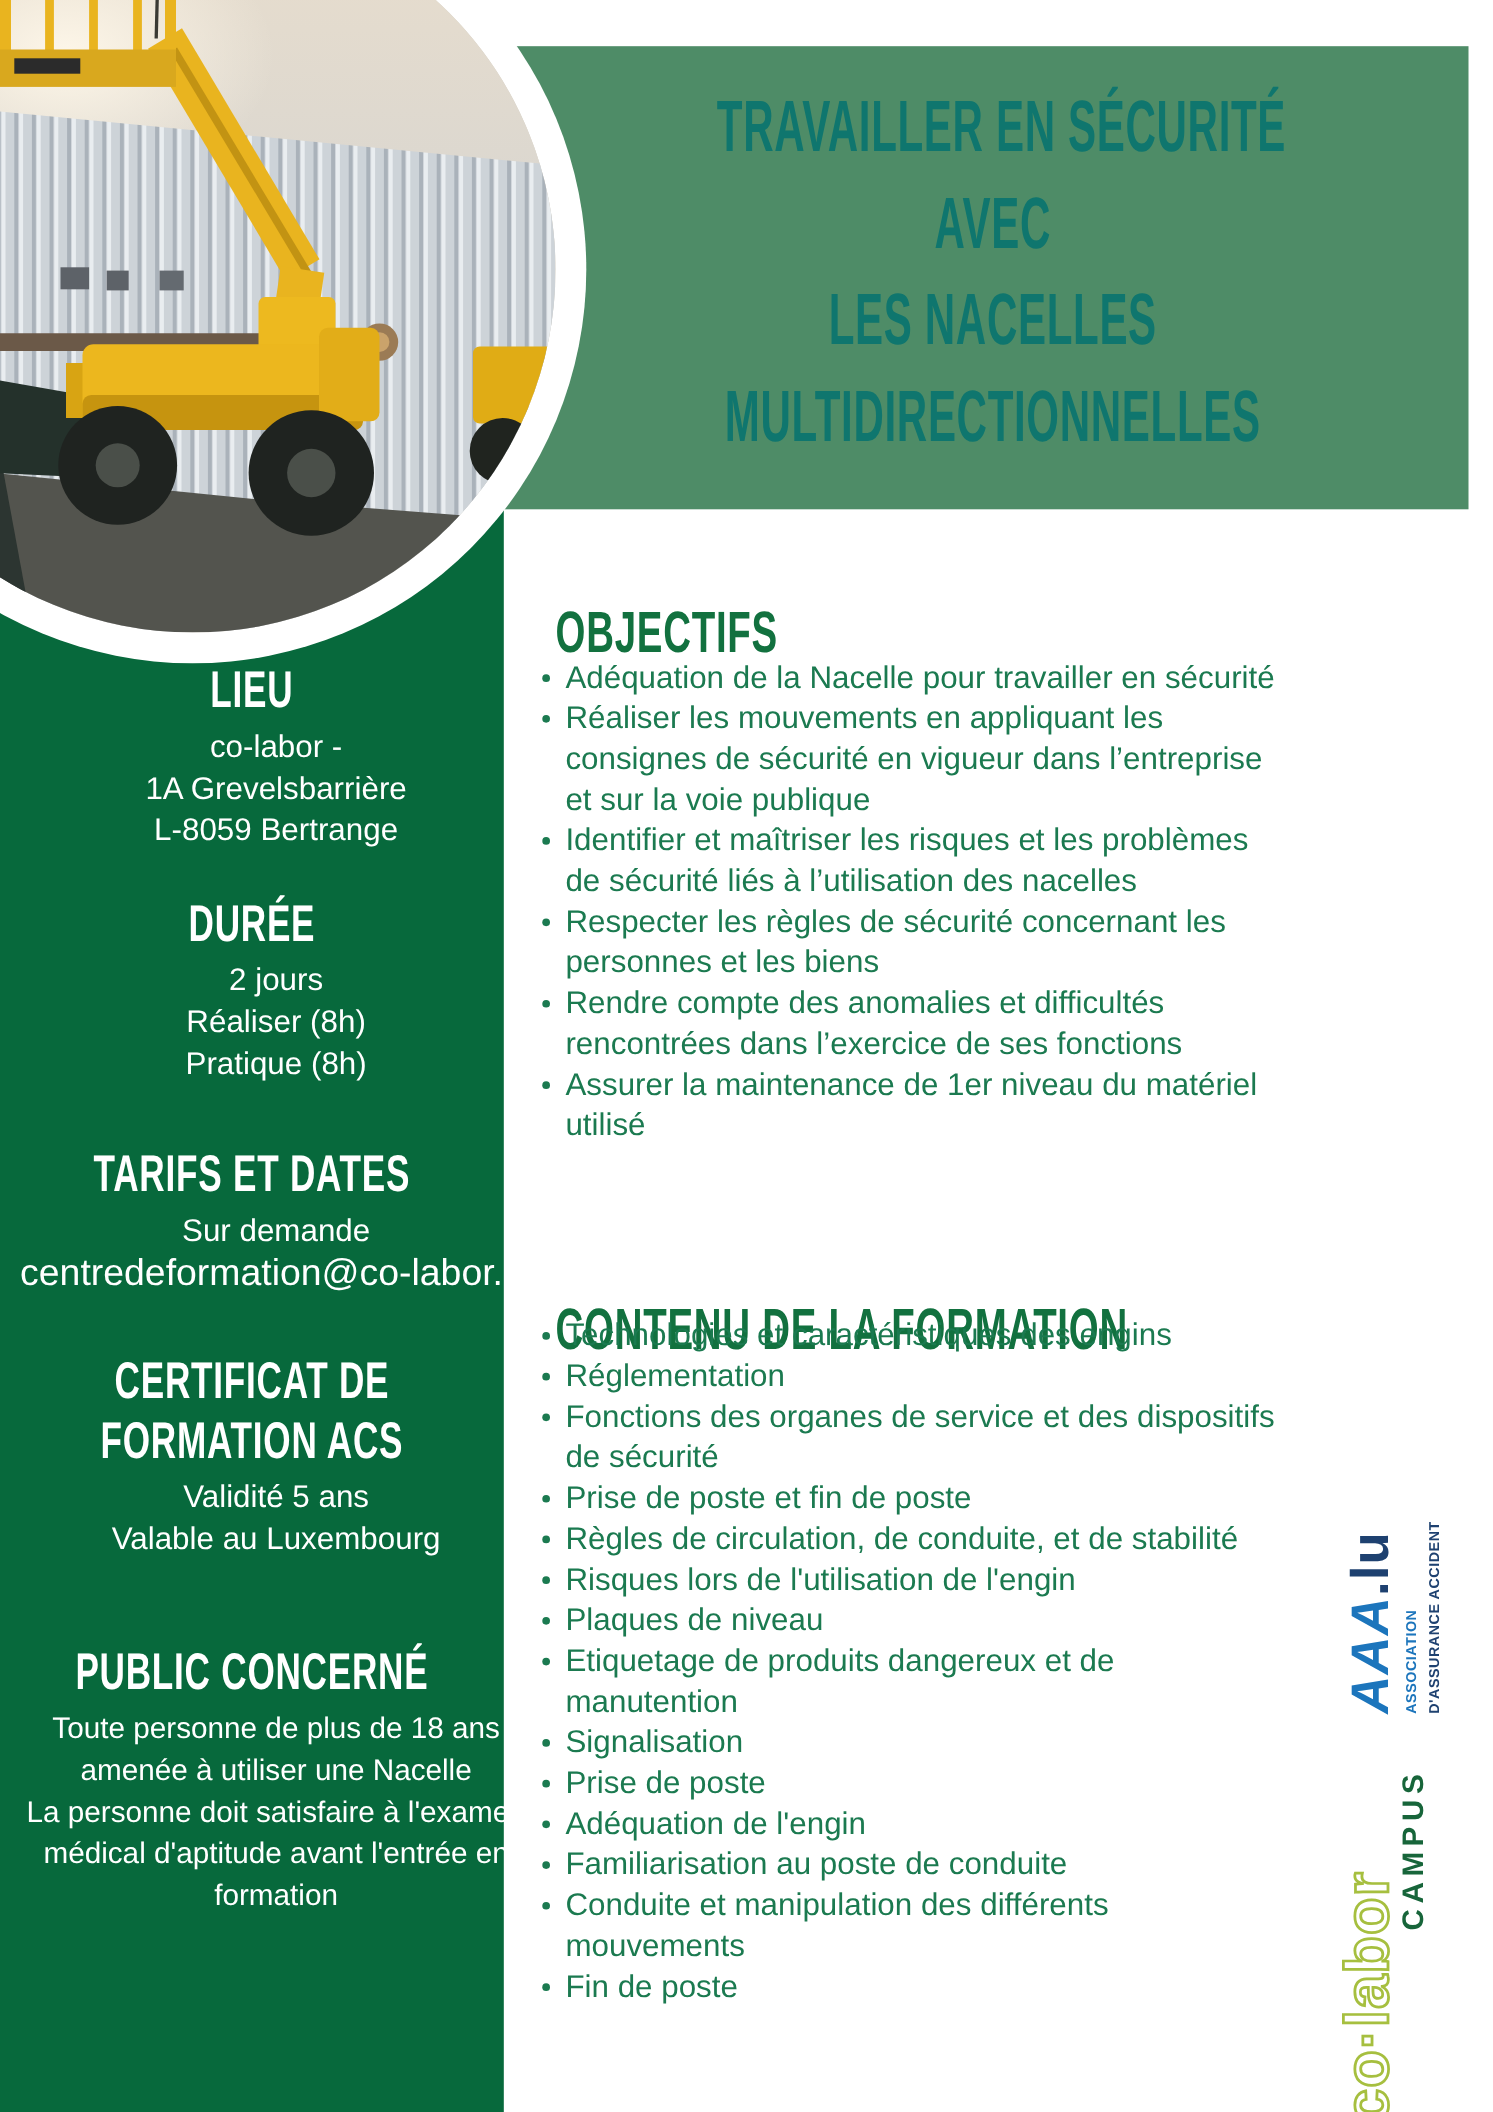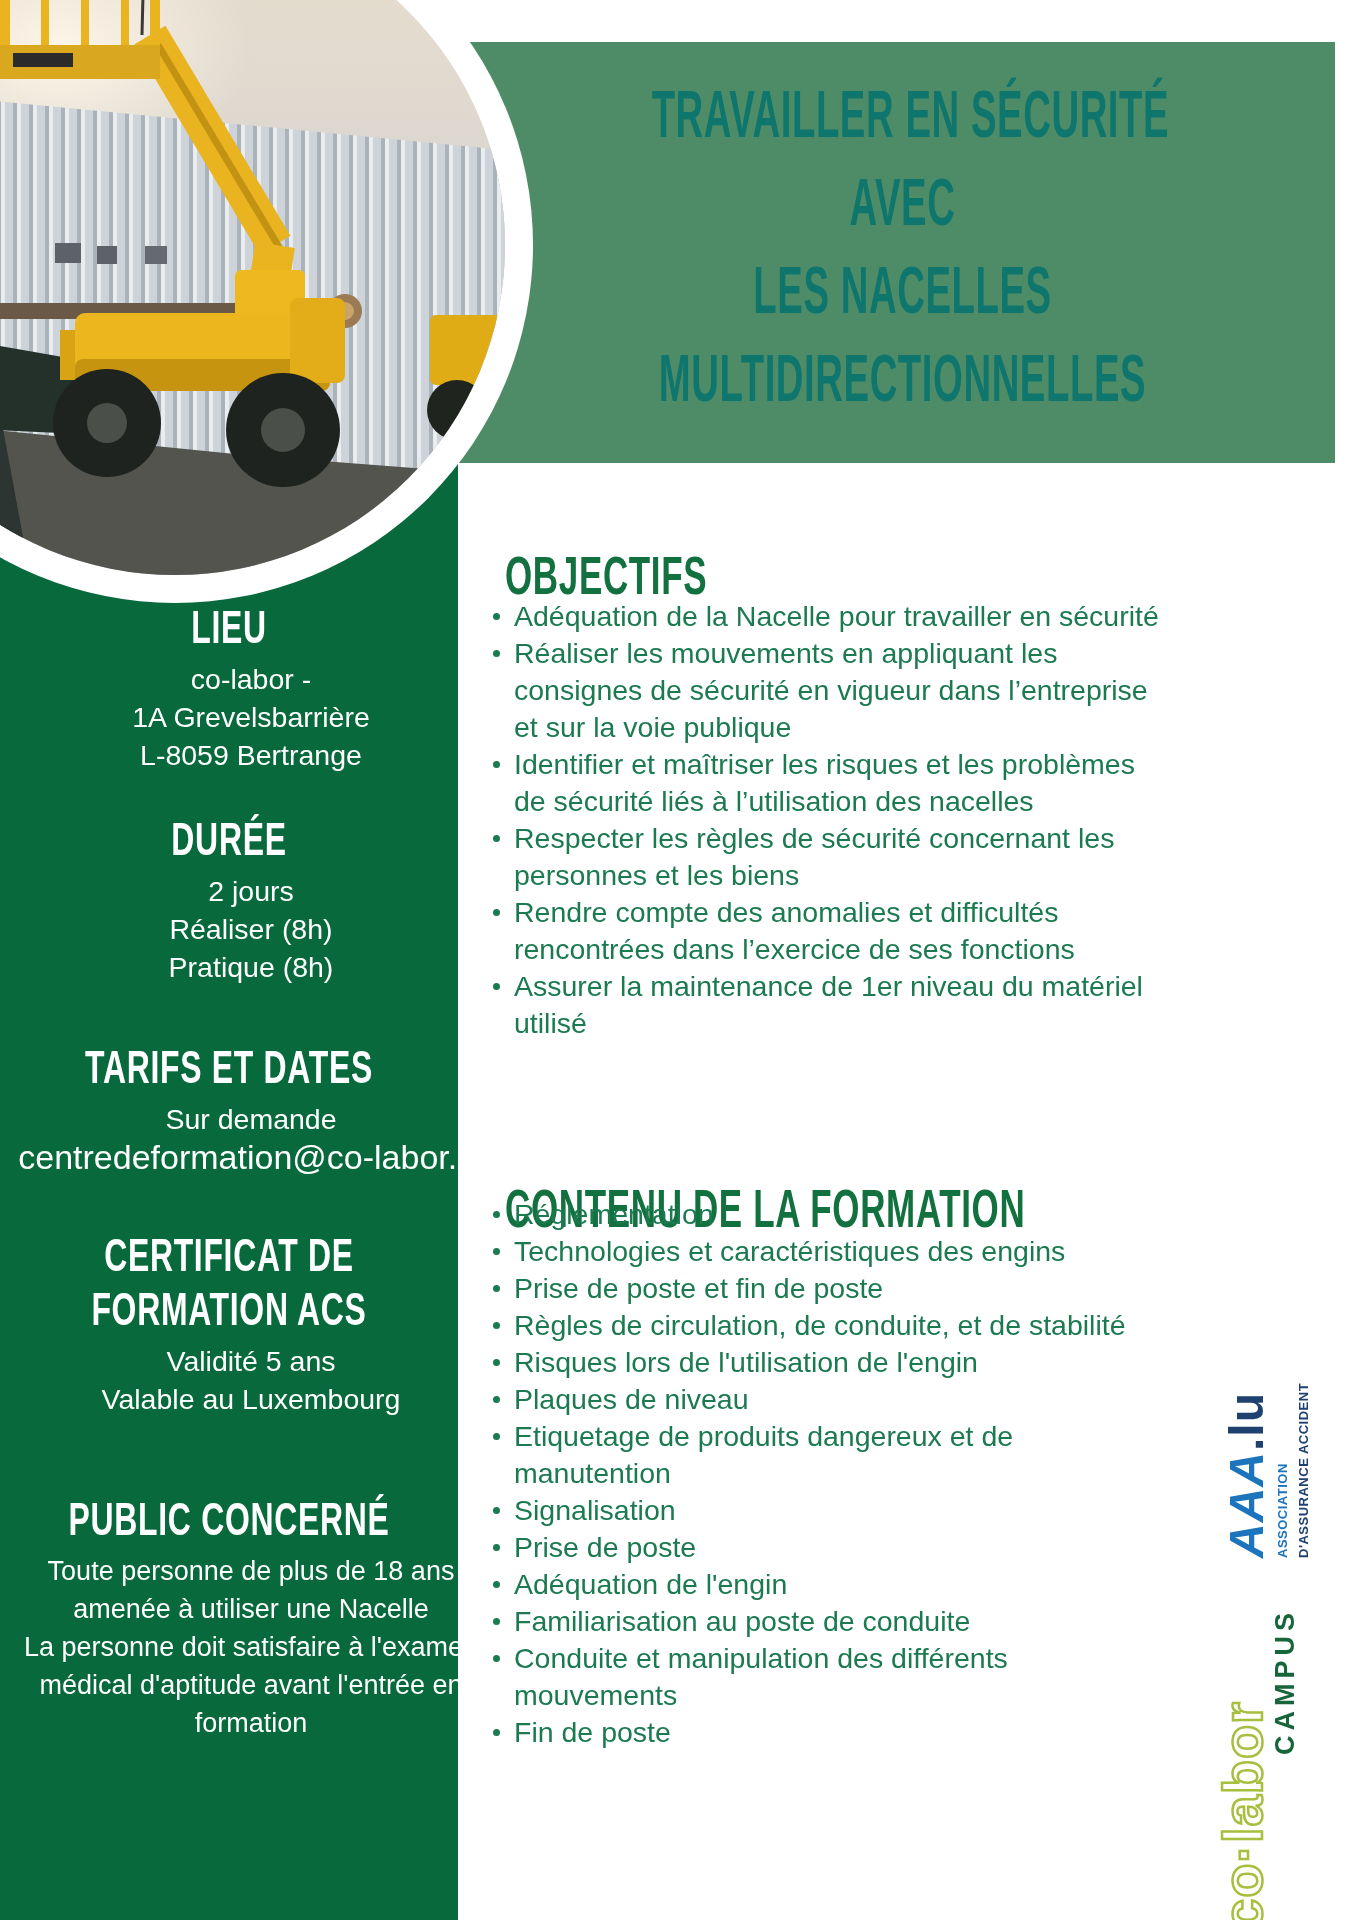--- a/index.html
+++ b/index.html
@@ -179,22 +179,23 @@
       <li>Identifier et maîtriser les risques et les problèmes de sécurité liés à l’utilisation des nacelles</li>
       <li>Respecter les règles de sécurité concernant les personnes et les biens</li>
       <li>Rendre compte des anomalies et difficultés rencontrées dans l’exercice de ses fonctions</li>
       <li>Assurer la maintenance de 1er niveau du matériel utilisé</li>
     </ul>
 
   <div class="h-cont">
     <span class="main-h">CONTENU DE LA FORMATION</span>
   </div>
   <ul class="blist l-cont">
+      <li>Technologies et caractéristiques des engins</li>
       <li>Réglementation</li>
-      <li>Technologies et caractéristiques des engins</li>
+      <li>Fonctions des organes de service et des dispositifs de sécurité</li>
       <li>Prise de poste et fin de poste</li>
       <li>Règles de circulation, de conduite, et de stabilité</li>
       <li>Risques lors de l'utilisation de l'engin</li>
       <li>Plaques de niveau</li>
       <li>Etiquetage de produits dangereux et de manutention</li>
       <li>Signalisation</li>
       <li>Prise de poste</li>
       <li>Adéquation de l'engin</li>
       <li>Familiarisation au poste de conduite</li>
       <li>Conduite et manipulation des différents mouvements</li>

